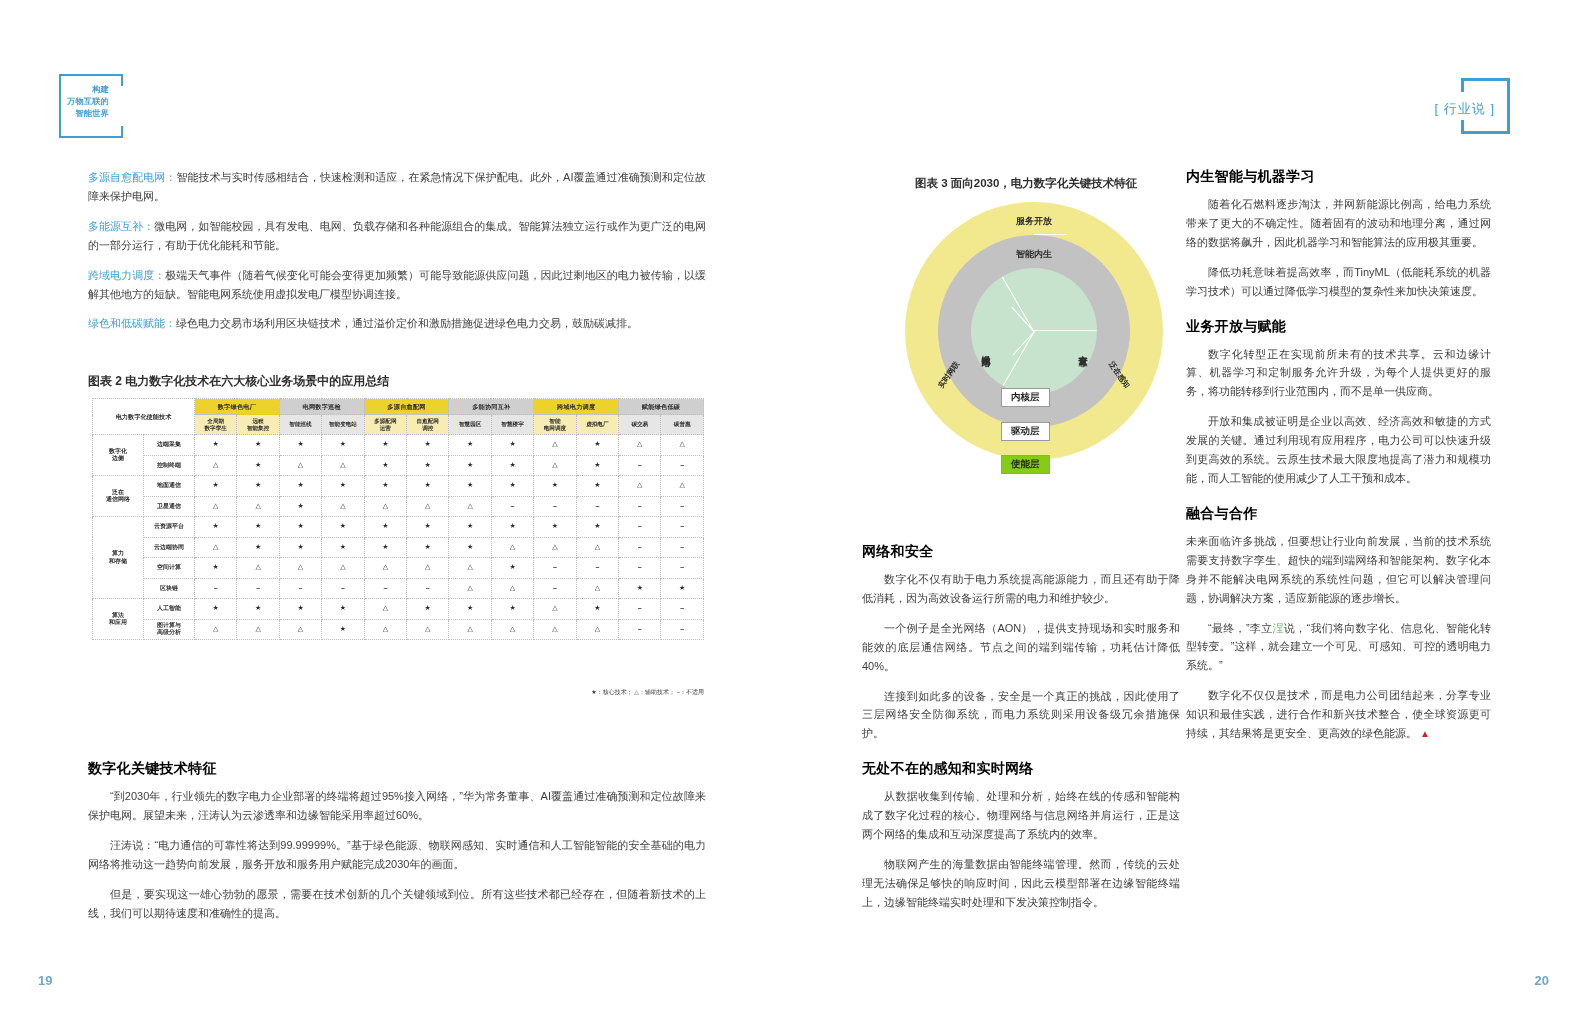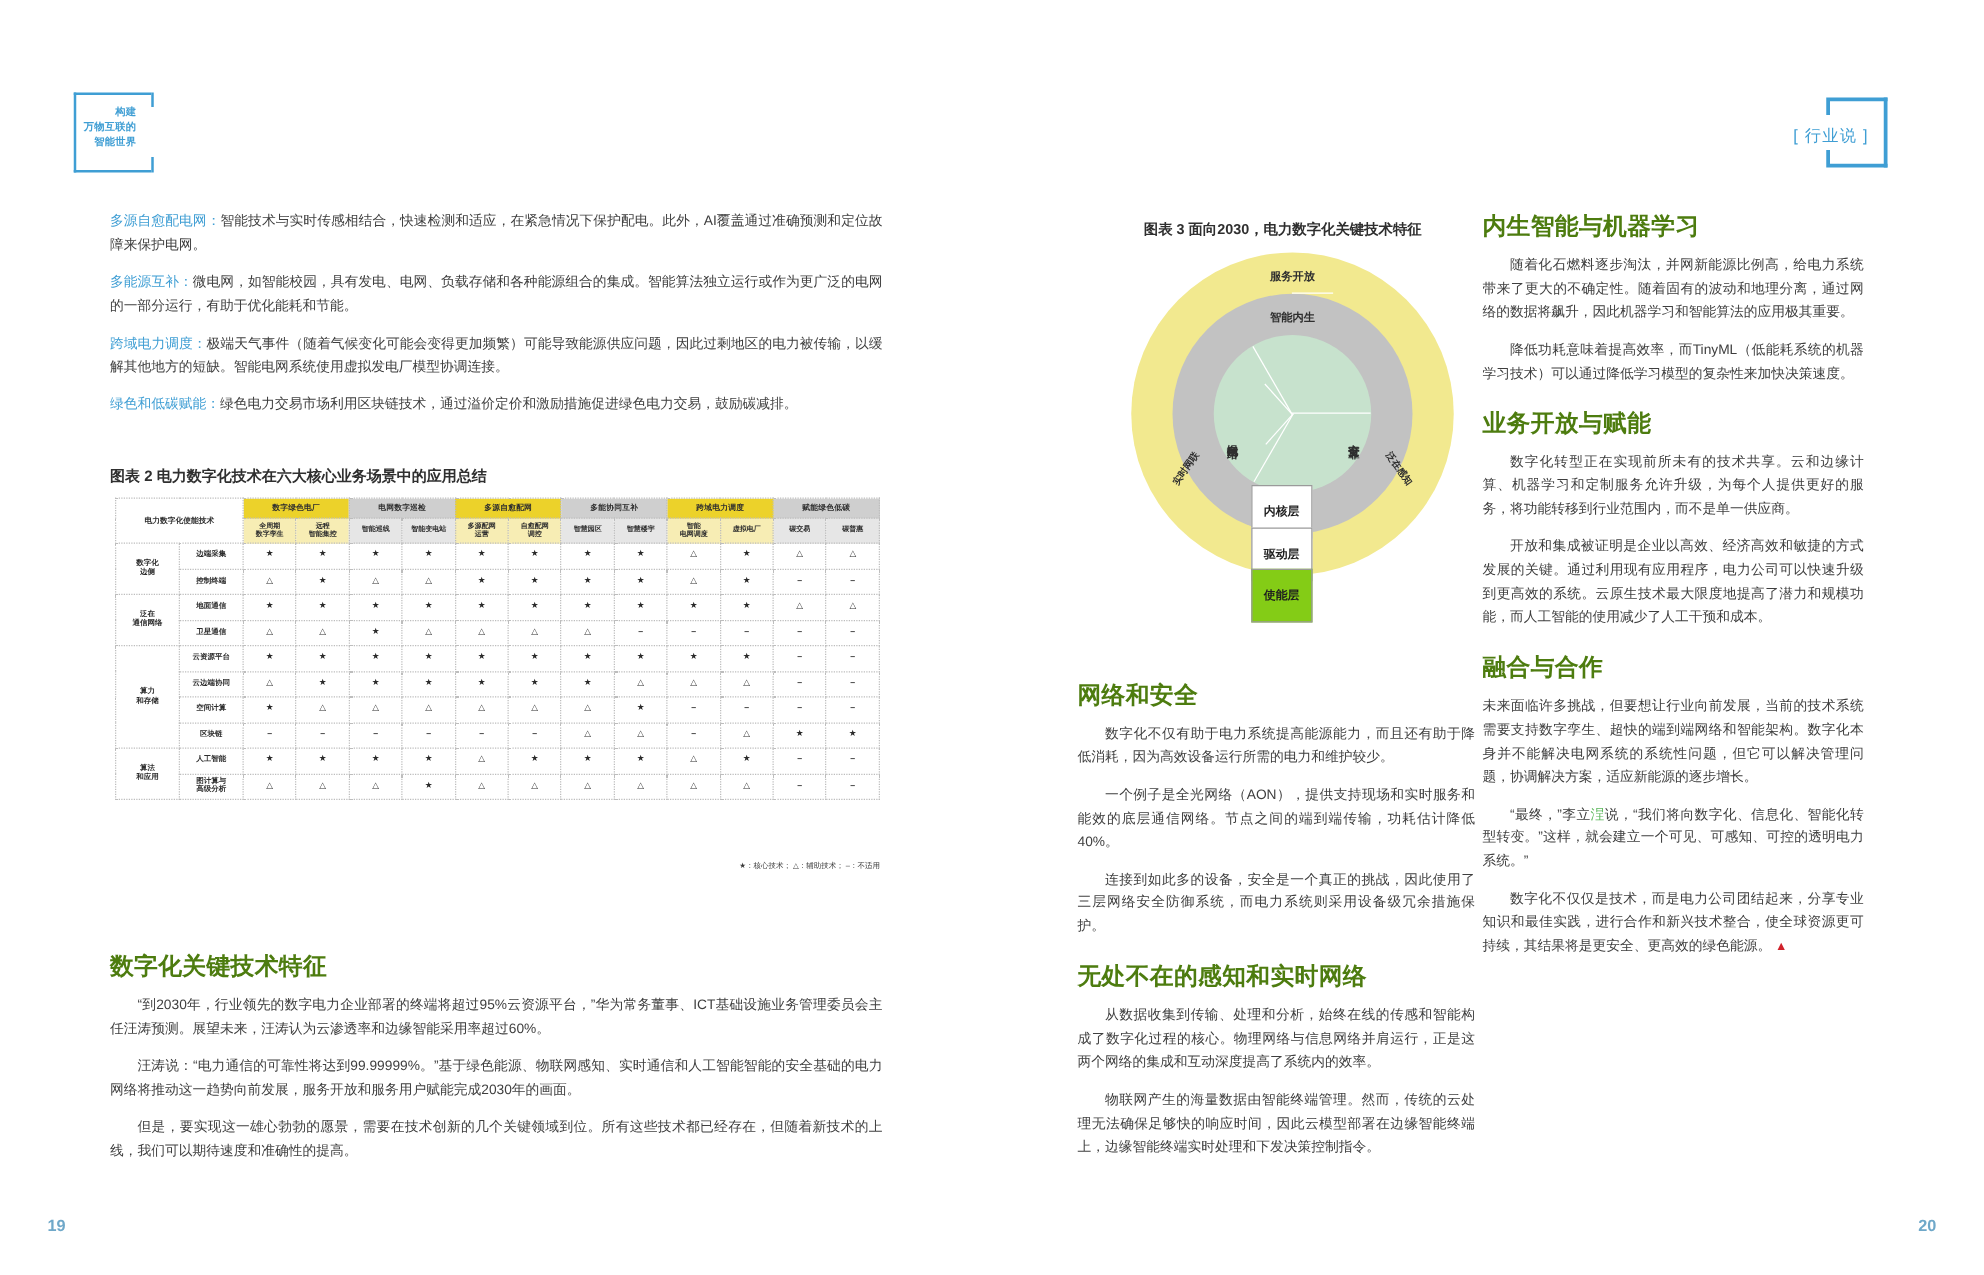--- a/index.html
+++ b/index.html
@@ -56,23 +56,23 @@
     margin:0 0 11px 0;
     font-size:11px;
     line-height:1.72;
     text-align:justify;
     color:#3e3e3e;
   }
   p.body.ind { text-indent:2em; }
   .lead { color:#3f9ed4; font-weight:normal; }
   .h-blue{
     margin:0 0 9px 0;
-    font-size:19px;
+    font-size:14px;
     font-weight:bold;
-    color:#4d7c0f;
+    color:#000000;
     letter-spacing:.3px;
   }
   .h-blue.sp { margin-top:17px; }
   .green-name{ color:#5cb85c; }
   .endmark{ color:#d0222b; font-size:10px; }
 
   
   .fig2-title{
     position:absolute; left:88px; top:373px;
     font-size:12px; font-weight:bold; color:#2f2f2f;
@@ -136,21 +136,21 @@
     writing-mode:vertical-rl; text-orientation:upright;
     letter-spacing:1px; font-size:9px;
   }
   .wlabel.rot-l{ transform:rotate(-55deg); font-size:7.6px; }
   .wlabel.rot-r{ transform:rotate(55deg);  font-size:7.6px; }
   .layerbox{
     position:absolute;
     border:1px solid #9a9a9a;
     background:#ffffff;
     font-size:9.5px; font-weight:bold; color:#1f1f1f;
-    padding:14px 9px;
+    padding:2px 9px;
     white-space:nowrap;
     text-align:center;
   }
   .layerbox.enable{ background:#84cc16; }
 
   
   .pagenum{
     position:absolute; bottom:32px;
     font-size:13px; color:#6fa8c9; font-weight:bold;
   }
@@ -365,21 +365,21 @@
           <td class="cellsym">△</td>
           <td class="cellsym">–</td>
           <td class="cellsym">–</td>
         </tr>
       </tbody>
   </table>
   <div class="legend">★：核心技术； △：辅助技术； –：不适用</div>
 
   <div class="col" style="left:88px; top:760px; width:618px;">
     <div class="h-blue">数字化关键技术特征</div>
-    <p class="body ind">“到2030年，行业领先的数字电力企业部署的终端将超过95%云资源平台，”华为常务董事、ICT基础设施业务管理委员会主任汪涛预测。展望未来，汪涛认为云渗透率和边缘智能采用率超过60%。</p>
+    <p class="body ind">“到2030年，行业领先的数字电力企业部署的终端将超过95%接入网络，”华为常务董事、AI覆盖通过准确预测和定位故障来保护电网。展望未来，汪涛认为云渗透率和边缘智能采用率超过60%。</p>
     <p class="body ind">汪涛说：“电力通信的可靠性将达到99.99999%。”基于绿色能源、物联网感知、实时通信和人工智能智能的安全基础的电力网络将推动这一趋势向前发展，服务开放和服务用户赋能完成2030年的画面。</p>
     <p class="body ind">但是，要实现这一雄心勃勃的愿景，需要在技术创新的几个关键领域到位。所有这些技术都已经存在，但随着新技术的上线，我们可以期待速度和准确性的提高。</p>
   </div>
 
   <div class="fig3-title">图表 3 面向2030，电力数字化关键技术特征</div>
   <div class="wheel">
     <div class="ring ring-outer"></div>
     <div class="ring ring-mid"></div>
     <div class="ring ring-inner"></div>
     <div class="divider" style="transform:rotate(-90deg) translateY(-0.5px); height:63px;"></div>

